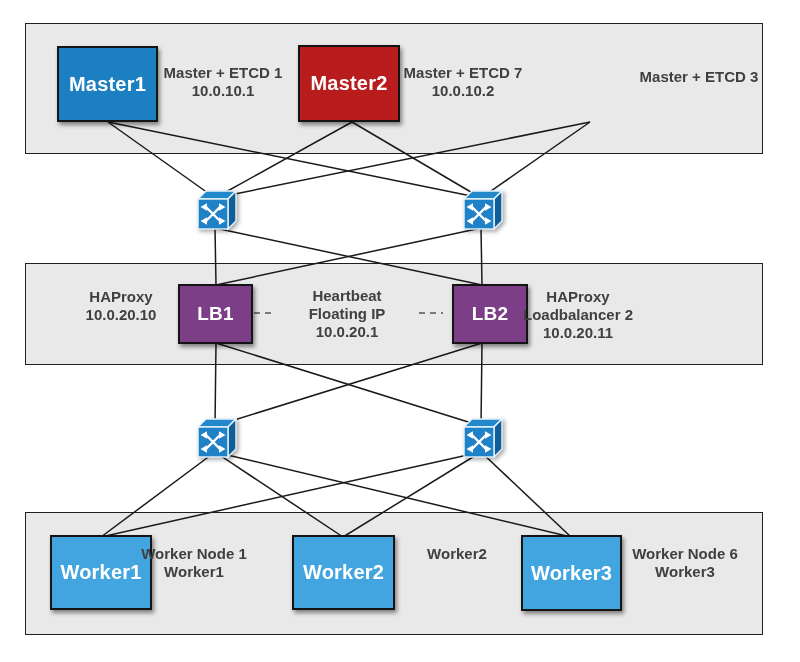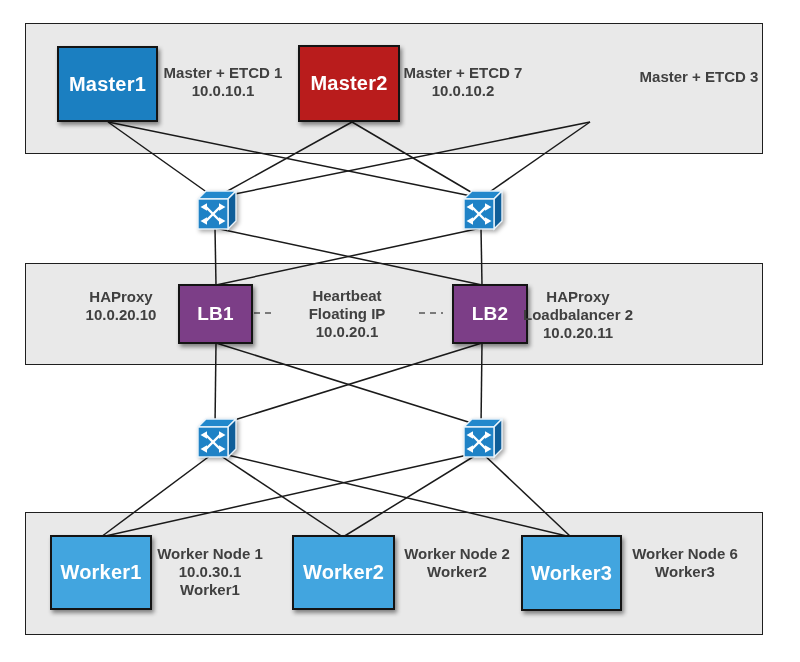--- a/index.html
+++ b/index.html
@@ -148,27 +148,25 @@
   <div class="ann heartbeat" id="heartbeat-label" style="left: 275px; top: 287px; background: rgb(233, 233, 233);">
     <div>Heartbeat</div>
     <div>Floating IP</div>
     <div>10.0.20.1</div>
   </div>
   <div class="ann" style="left:508px;top:288px">
     <div>HAProxy</div>
     <div>Loadbalancer 2</div>
     <div>10.0.20.11</div>
   </div>
-  <div class="ann" style="left:140px;top:545px">
+  <div class="ann" style="left:124px;top:545px">
     <div>Worker Node 1</div>
-    <div>10.0.30.1</div>
     <div>Worker1</div>
   </div>
   <div class="ann" style="left:387px;top:545px">
-    <div>Worker Node 2</div>
     <div>Worker2</div>
   </div>
   <div class="ann" style="left:615px;top:545px">
     <div>Worker Node 6</div>
     <div>Worker3</div>
   </div>
 
 </div>
 
 </body></html>

